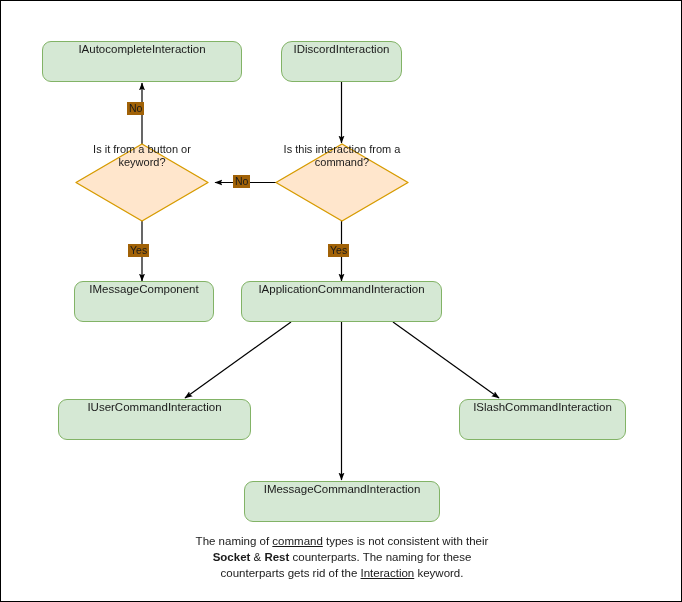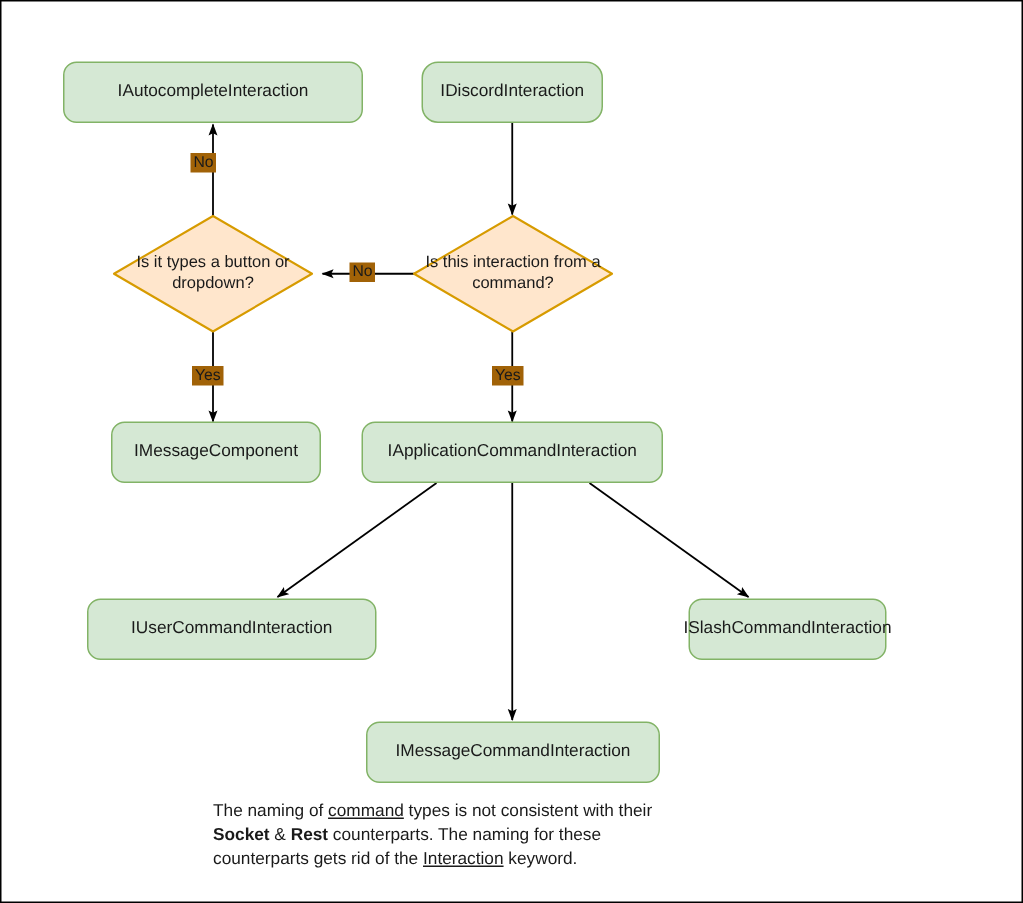--- a/index.html
+++ b/index.html
@@ -25,21 +25,21 @@
     left: 0;
     top: 0;
     width: 682px;
     height: 602px;
     pointer-events: none;
   }
   .node {
     position: absolute;
     box-sizing: border-box;
     display: flex;
-    align-items: center;
+    align-items: flex-start;
     justify-content: center;
     text-align: center;
     color: #1a1a1a;
     font-size: 11.5px;
     line-height: 1.25;
     z-index: 3;
   }
   .node.process {
     background: #d5e8d4;
     border: 1.2px solid #82b366;
@@ -74,21 +74,21 @@
     line-height: 1;
     padding: 1px 2px;
     z-index: 4;
     white-space: nowrap;
   }
   #caption {
     position: absolute;
     left: 141px;
     top: 532px;
     width: 400px;
-    text-align: left;
+    text-align: center;
     font-size: 11.5px;
     line-height: 16px;
     color: #1a1a1a;
     z-index: 3;
   }
   #caption .u { text-decoration: underline; }
   #caption .b { font-weight: bold; }
 </style>
 </head>
 <body>
@@ -134,21 +134,21 @@
   </div>
 
   <div class="node process" style="left:280px; top:40px; width:121px; height:41px;border-radius:11px;">
     <span class="label">IDiscordInteraction</span>
   </div>
 
   <div class="node decision" style="left:74px; top:142px; width:134px; height:79px;">
     <svg class="dia-bg" viewBox="0 0 134 79" preserveAspectRatio="none">
       <polygon points="67,1 133,39.5 67,78 1,39.5" fill="#ffe6cc" stroke="#d79b00" stroke-width="1.4" stroke-linejoin="round"></polygon>
     </svg>
-    <span class="label">Is it types a button or dropdown?</span>
+    <span class="label">Is it from a button or keyword?</span>
   </div>
 
   <div class="node decision" style="left:274px; top:142px; width:134px; height:79px;">
     <svg class="dia-bg" viewBox="0 0 134 79" preserveAspectRatio="none">
       <polygon points="67,1 133,39.5 67,78 1,39.5" fill="#ffe6cc" stroke="#d79b00" stroke-width="1.4" stroke-linejoin="round"></polygon>
     </svg>
     <span class="label">Is this interaction from a command?</span>
   </div>
 
   <div class="node process" style="left:73px; top:280px; width:140px; height:41px;">
@@ -156,21 +156,21 @@
   </div>
 
   <div class="node process" style="left:240px; top:280px; width:201px; height:41px;">
     <span class="label">IApplicationCommandInteraction</span>
   </div>
 
   <div class="node process" style="left:57px; top:398px; width:193px; height:41px;">
     <span class="label">IUserCommandInteraction</span>
   </div>
 
-  <div class="node process" style="left:458px; top:398px; width:132px; height:41px;">
+  <div class="node process" style="left:458px; top:398px; width:167px; height:41px;">
     <span class="label">ISlashCommandInteraction</span>
   </div>
 
   <div class="node process" style="left:243px; top:480px; width:196px; height:41px;">
     <span class="label">IMessageCommandInteraction</span>
   </div>
 
   <div id="caption">
     <div><span>The naming of </span><span class="u">command</span><span> types is not consistent with their</span></div>
     <div><span class="b">Socket</span><span> &amp; </span><span class="b">Rest</span><span> counterparts. The naming for these</span></div>

